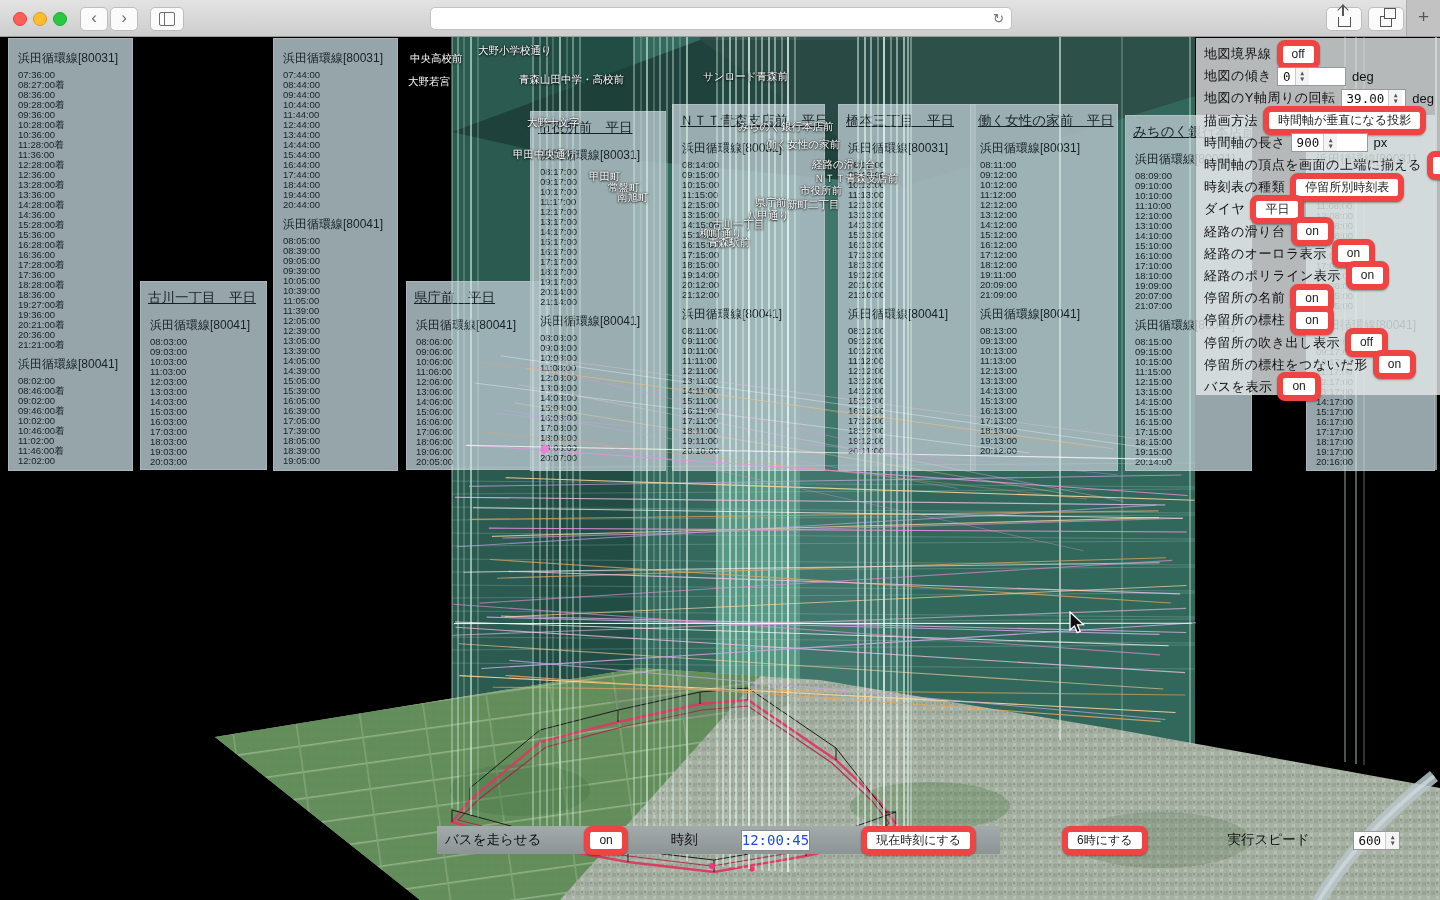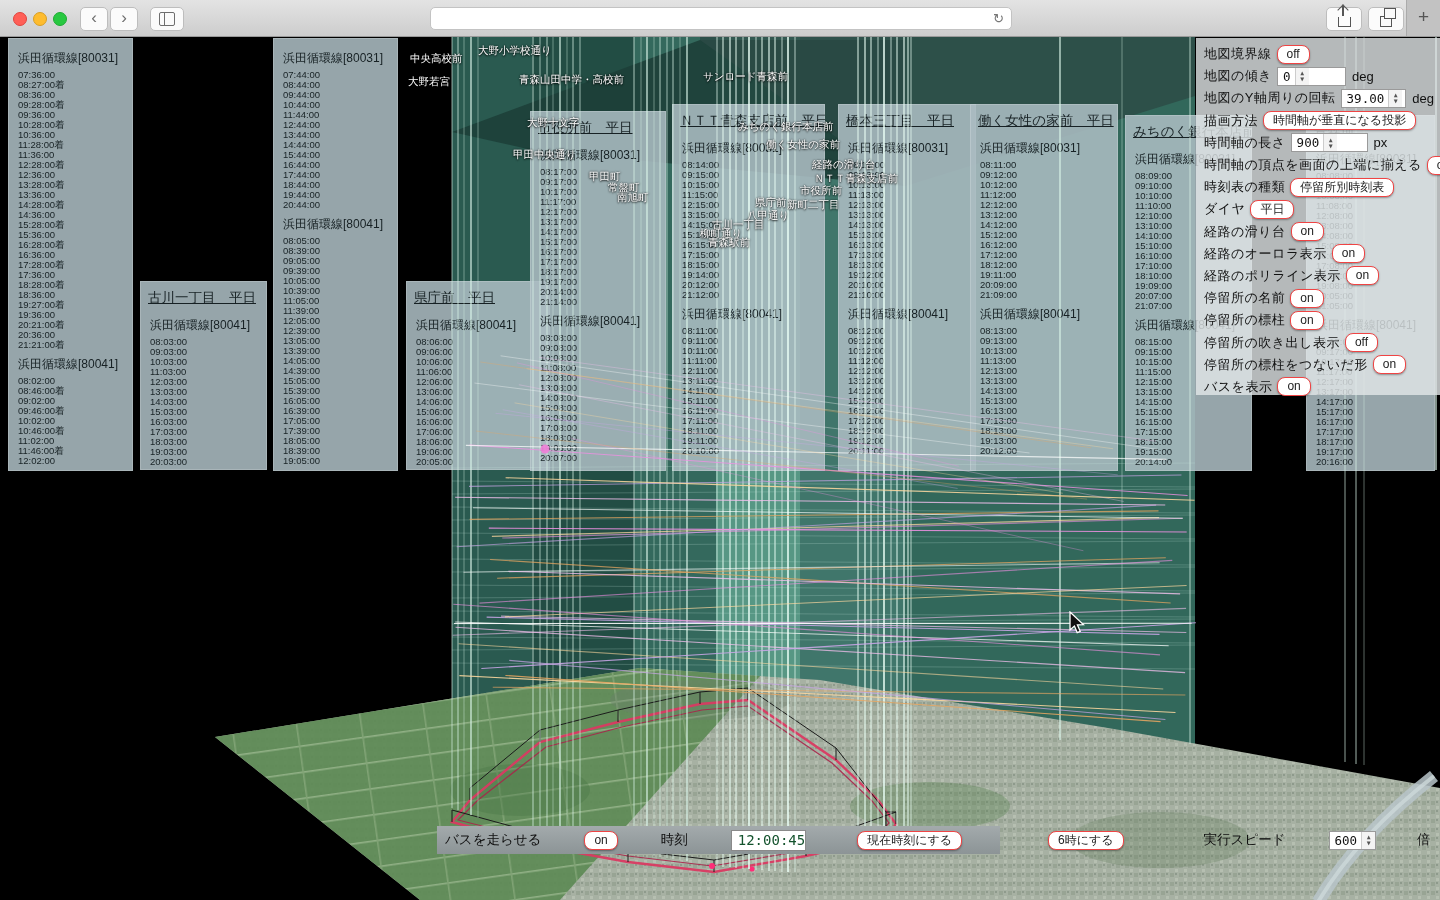--- a/index.html
+++ b/index.html
@@ -50,35 +50,35 @@
   
   #labels{position:absolute;left:0;top:0;z-index:14;}
   .stlabel{position:absolute;color:#fff;font-size:10.5px;white-space:nowrap;
     text-shadow:0 0 2px rgba(0,0,0,.9),0 1px 2px rgba(0,0,0,.8);}
 
   
   #ctlpanel{position:absolute;left:1196px;top:38px;width:244px;height:357px;z-index:20;
     background:rgba(226,231,233,0.8);box-sizing:border-box;padding:5px 6px 16px 8px;}
   .ctl-row{height:22.2px;display:flex;align-items:center;white-space:nowrap;font-size:13px;color:#111;}
   .ctl-label{margin-right:5px;letter-spacing:0.5px;}
-  .pill{background:#fff;border:1px solid #ef4444;border-radius:8px;padding:0 9px;height:17px;line-height:16px;
+  .pill{background:#fff;border:6px solid #ef4444;border-radius:8px;padding:0 9px;height:17px;line-height:16px;
     font-size:12px;color:#222;box-shadow:0 1px 2px rgba(0,0,0,.35);display:inline-block;}
   .numfield{background:#fff;border:1px solid #9a9a9a;height:17px;display:inline-flex;align-items:center;
     font-family:"DejaVu Sans Mono",monospace;font-size:12.5px;color:#111;padding-left:5px;}
   .stepctl{width:13px;height:17px;margin-left:4px;border-left:1px solid #ccc;background:#f3f3f3;
     display:inline-flex;flex-direction:column;align-items:center;justify-content:center;font-size:6.5px;line-height:6px;color:#555;}
   .suffix{margin-left:6px;font-size:13px;}
 
   
   #bottombar{position:absolute;left:437px;top:826px;width:563px;height:28px;z-index:20;
     background:linear-gradient(#a3aaac,#8c9496);display:flex;align-items:center;white-space:nowrap;
     font-size:13.5px;color:#101010;padding:0 8px;box-sizing:border-box;gap:37px;}
   #bottombar .pill{margin:0 6px;}
   #time-input{background:#fff;border:1px solid #8a8a8a;width:88px;height:19px;margin:0 8px 0 6px;
-    font-family:"DejaVu Sans Mono",monospace;font-size:14px;line-height:19px;padding-left:6px;color:#14532d;}
+    font-family:"DejaVu Sans Mono",monospace;font-size:14px;line-height:19px;color:#1d4ed8;}
   #bottombar .numfield{margin:0 4px 0 6px;}
 
   
   #cursor{position:absolute;z-index:50;left:1068px;top:611px;}
 </style>
 </head>
 <body>
 <div id="stage">
 
   <svg id="walls" class="layer" width="1440" height="900" viewBox="0 0 1440 900">

